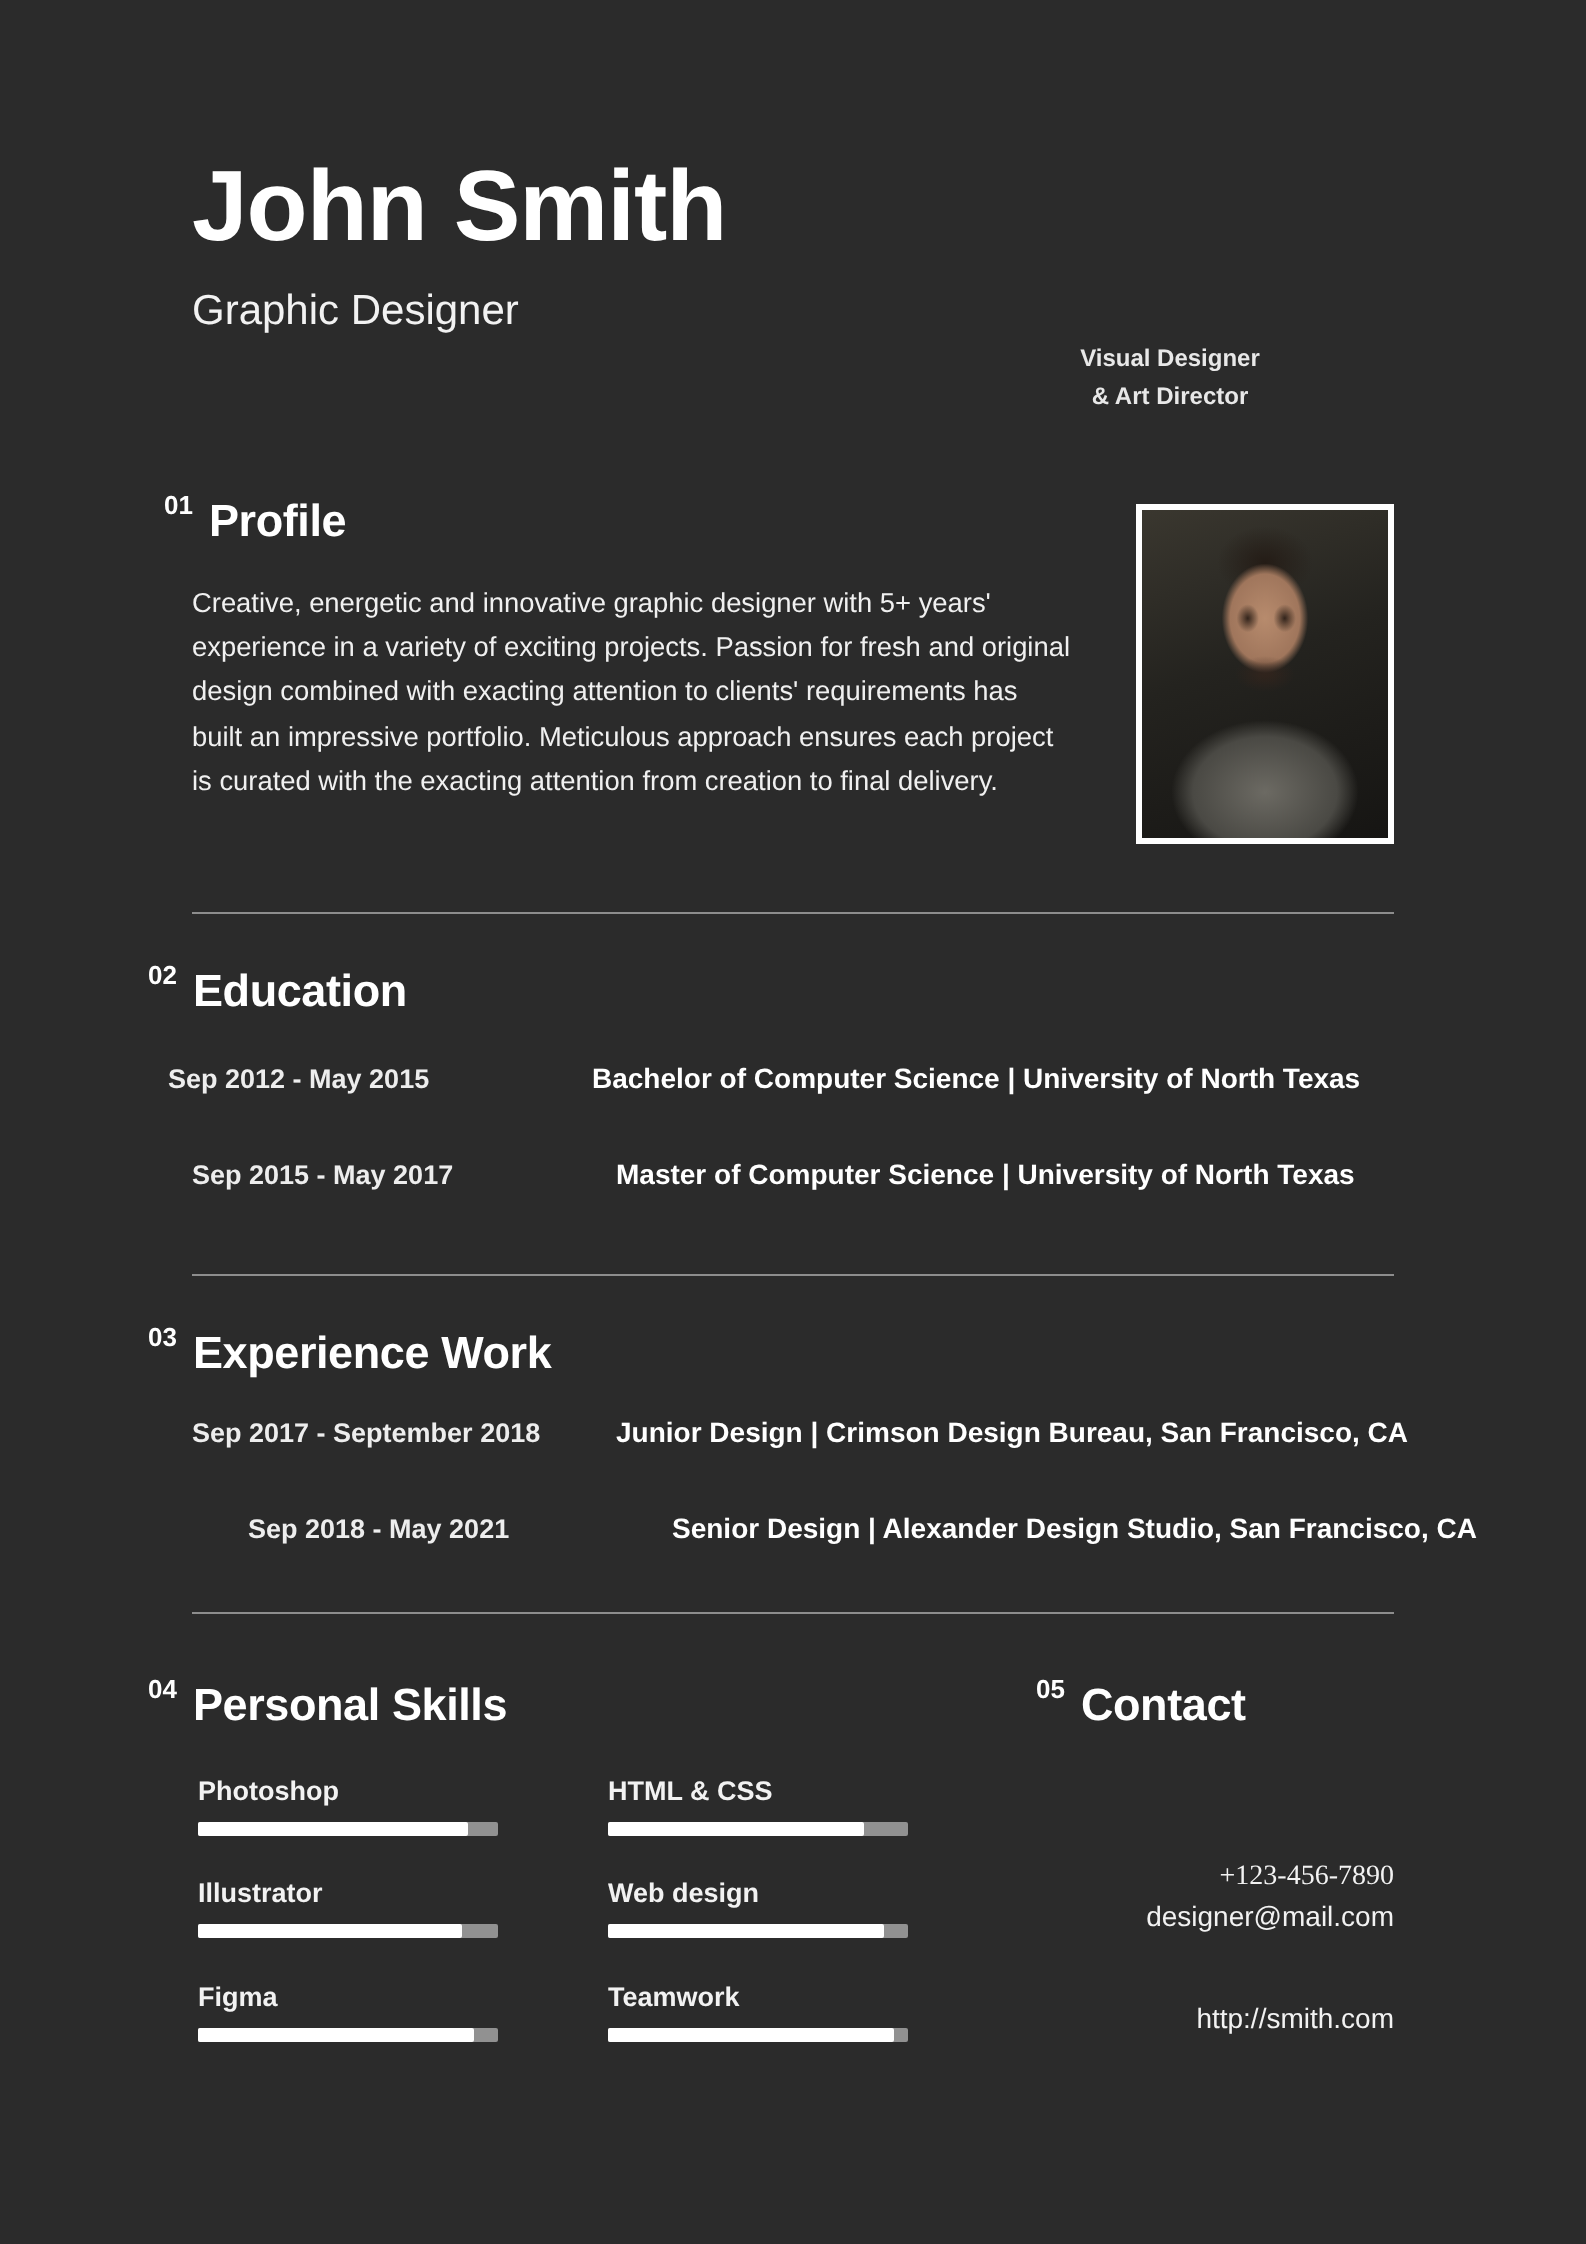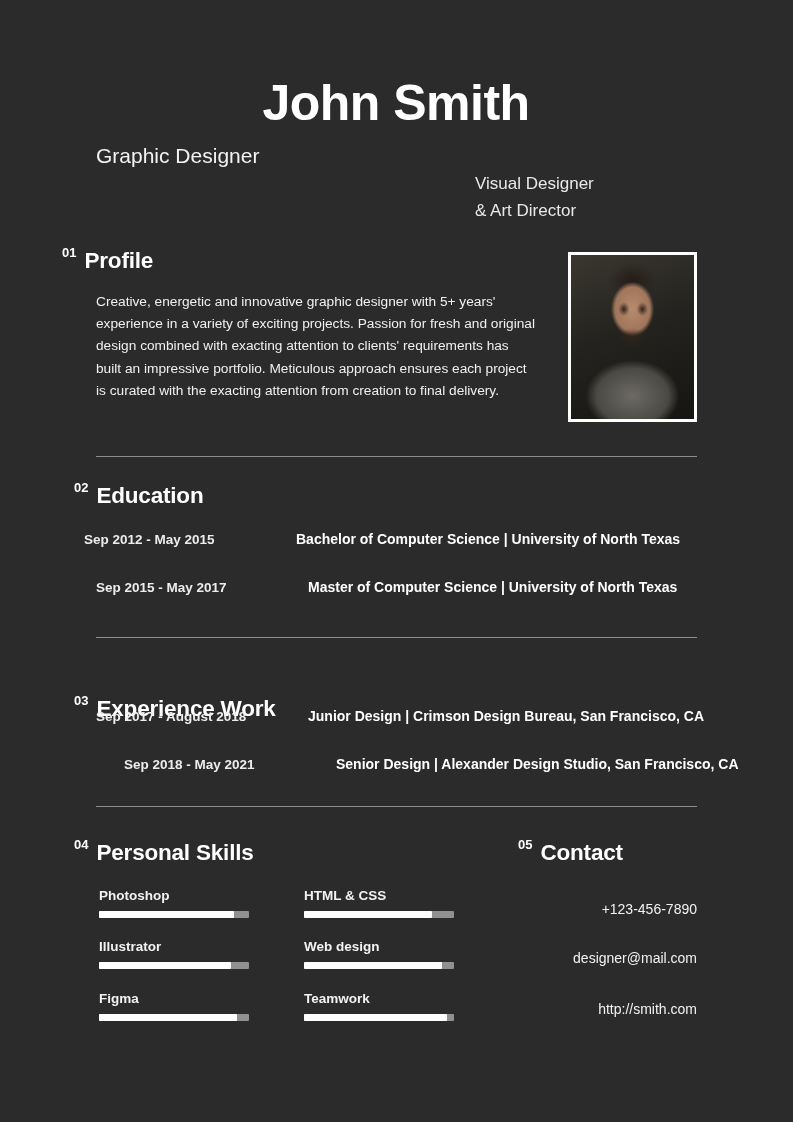--- a/index.html
+++ b/index.html
@@ -24,36 +24,35 @@
     left: 96px;
     top: 78px;
     width: 600px;
   }
   .name {
     font-size: 50px;
     font-weight: bold;
     letter-spacing: -0.5px;
     line-height: 1.0;
     color: #ffffff;
-    text-align: center;
   }
   .role {
     margin-top: 16px;
     font-size: 21px;
     font-weight: 400;
     color: #f2f2f2;
   }
   .tagline {
     position: absolute;
     right: 0;
     top: 92px;
     width: 220px;
-    text-align: left;
-    font-size: 17px;
-    font-weight: normal;
+    text-align: center;
+    font-size: 12px;
+    font-weight: bold;
     line-height: 1.6;
     color: #e8e8e8;
   }
 
   
   .sec-head {
     position: absolute;
     display: flex;
     align-items: baseline;
     gap: 8px;
@@ -66,21 +65,21 @@
     top: -11px;
   }
   .sec-title {
     font-size: 22.5px;
     font-weight: bold;
     color: #ffffff;
     letter-spacing: -0.2px;
   }
 
   
-  #profile-head { left: 62px; top: 248px; }
+  #profile-head { left: 82px; top: 248px; }
   .profile-text {
     position: absolute;
     left: 96px;
     top: 291px;
     width: 440px;
     font-size: 13.7px;
     line-height: 1.62;
     color: #f0f0f0;
   }
   .photo-frame {
@@ -211,27 +210,27 @@
     <span class="entry-date" style="width:172px;">Sep 2012 - May 2015</span>
     <span class="entry-desc">Bachelor of Computer Science | University of North Texas</span>
   </div>
   <div class="entry" style="left:96px; top:579px;">
     <span class="entry-date" style="width:172px;">Sep 2015 - May 2017</span>
     <span class="entry-desc">Master of Computer Science | University of North Texas</span>
   </div>
 
   <div class="divider" style="top:637px;"></div>
 
-  <div class="sec-head" style="left:74px; top:664px;margin-top:32px;">
+  <div class="sec-head" style="left:74px; top:664px;">
     <span class="sec-num">03</span>
     <span class="sec-title">Experience Work</span>
   </div>
 
   <div class="entry" style="left:96px; top:708px;">
-    <span class="entry-date" style="width:172px;">Sep 2017 - August 2018</span>
+    <span class="entry-date" style="width:172px;">Sep 2017 - September 2018</span>
     <span class="entry-desc">Junior Design | Crimson Design Bureau, San Francisco, CA</span>
   </div>
   <div class="entry" style="left:96px; top:756px;margin-left:28px;">
     <span class="entry-date" style="width:172px;">Sep 2018 - May 2021</span>
     <span class="entry-desc">Senior Design | Alexander Design Studio, San Francisco, CA</span>
   </div>
 
   <div class="divider" style="top:806px;"></div>
 
   <div class="sec-head" style="left:74px; top:840px;">
@@ -275,17 +274,17 @@
     <div class="skill-track">
       <div class="skill-fill" style="width:95%"></div>
     </div>
   </div>
 
   <div class="sec-head" style="left:518px; top:840px;">
     <span class="sec-num">05</span>
     <span class="sec-title">Contact</span>
   </div>
 
-  <div class="contact-item" style="top:901px;">+123-456-7890</div>
+  <div class="contact-item" style="top:931px;font-family:Liberation Serif, serif;">+123-456-7890</div>
   <div class="contact-item" style="top:950px;">designer@mail.com</div>
   <div class="contact-item" style="top:1001px;">http://smith.com</div>
 
 </div>
 
 </body></html>

